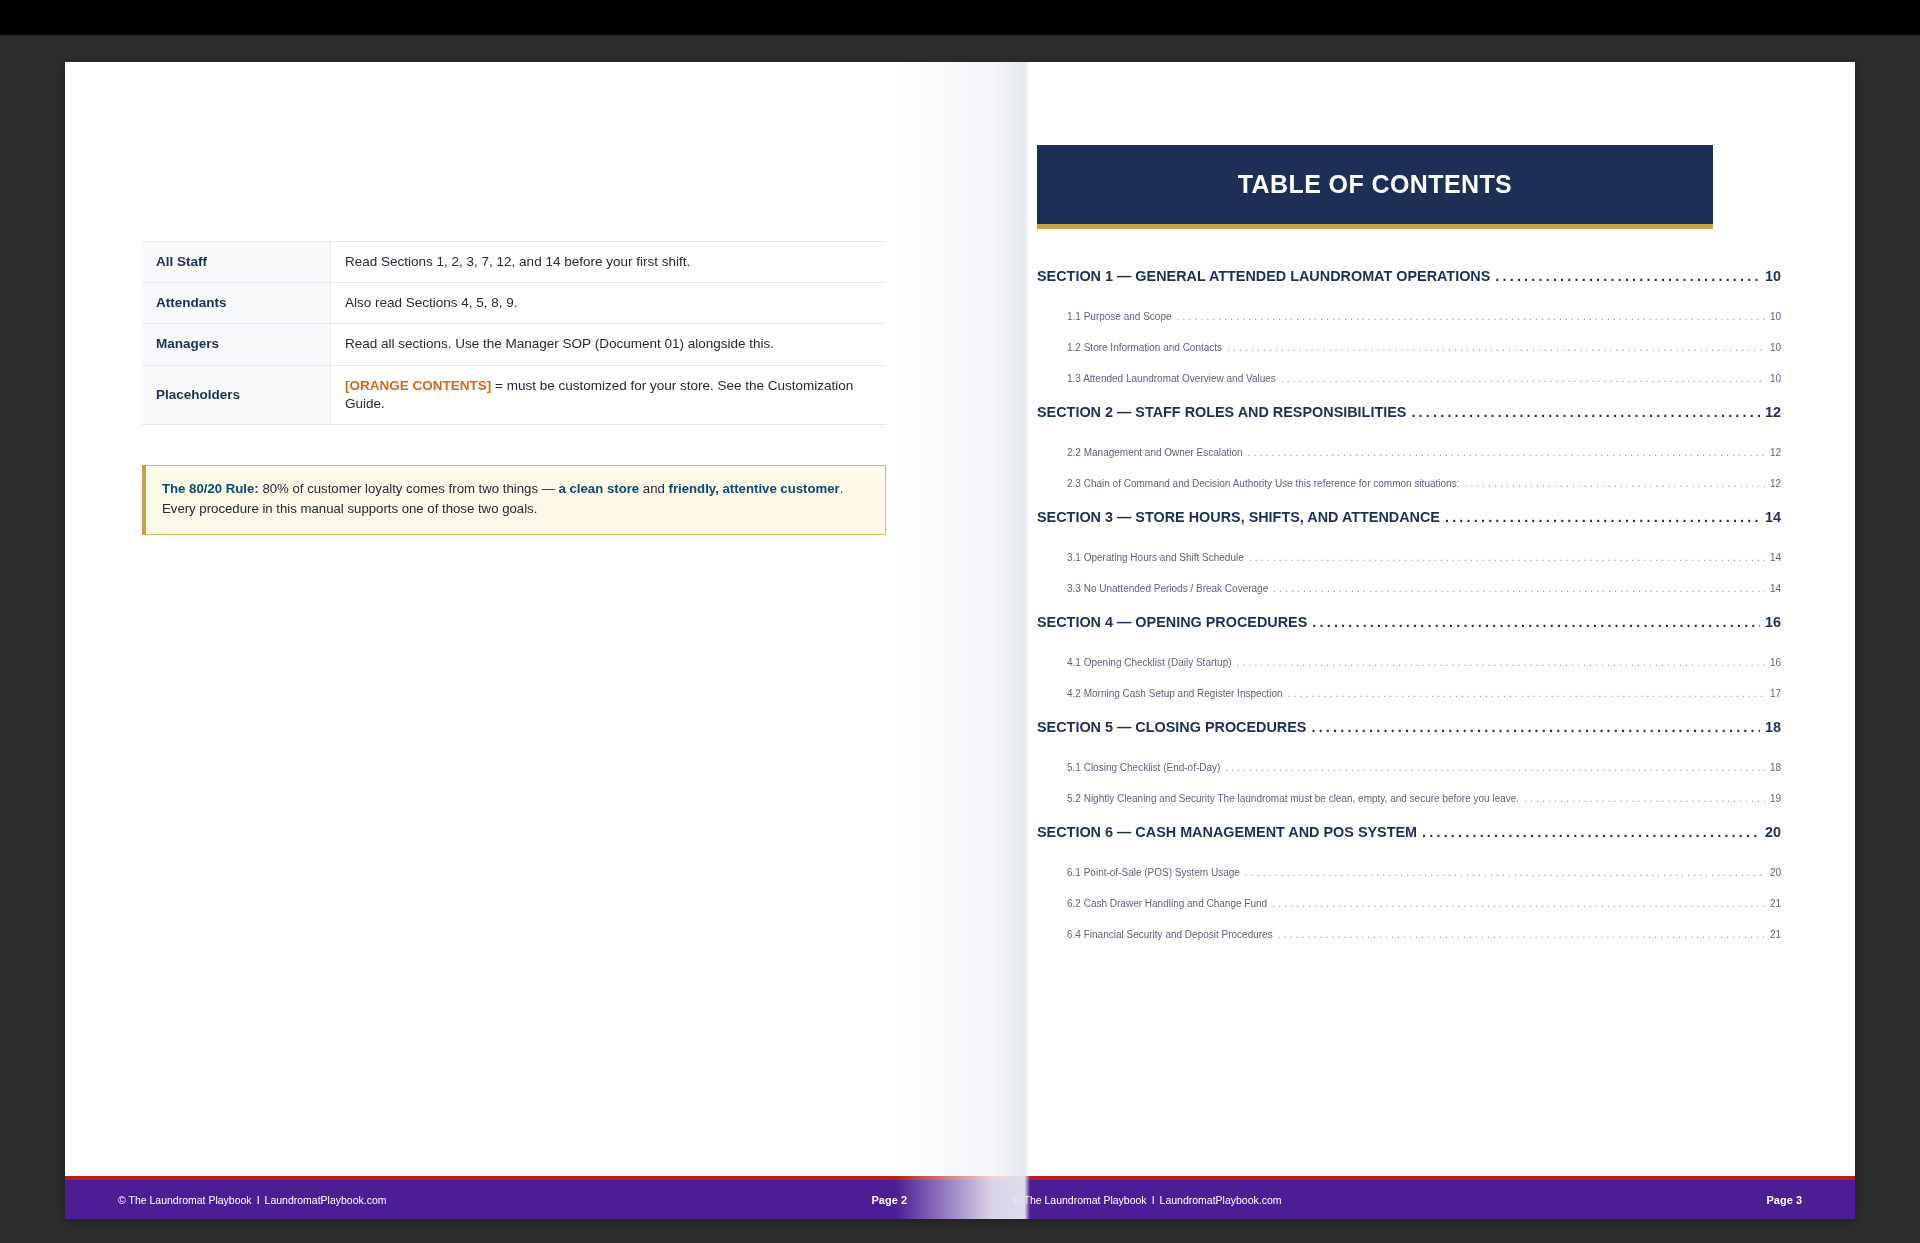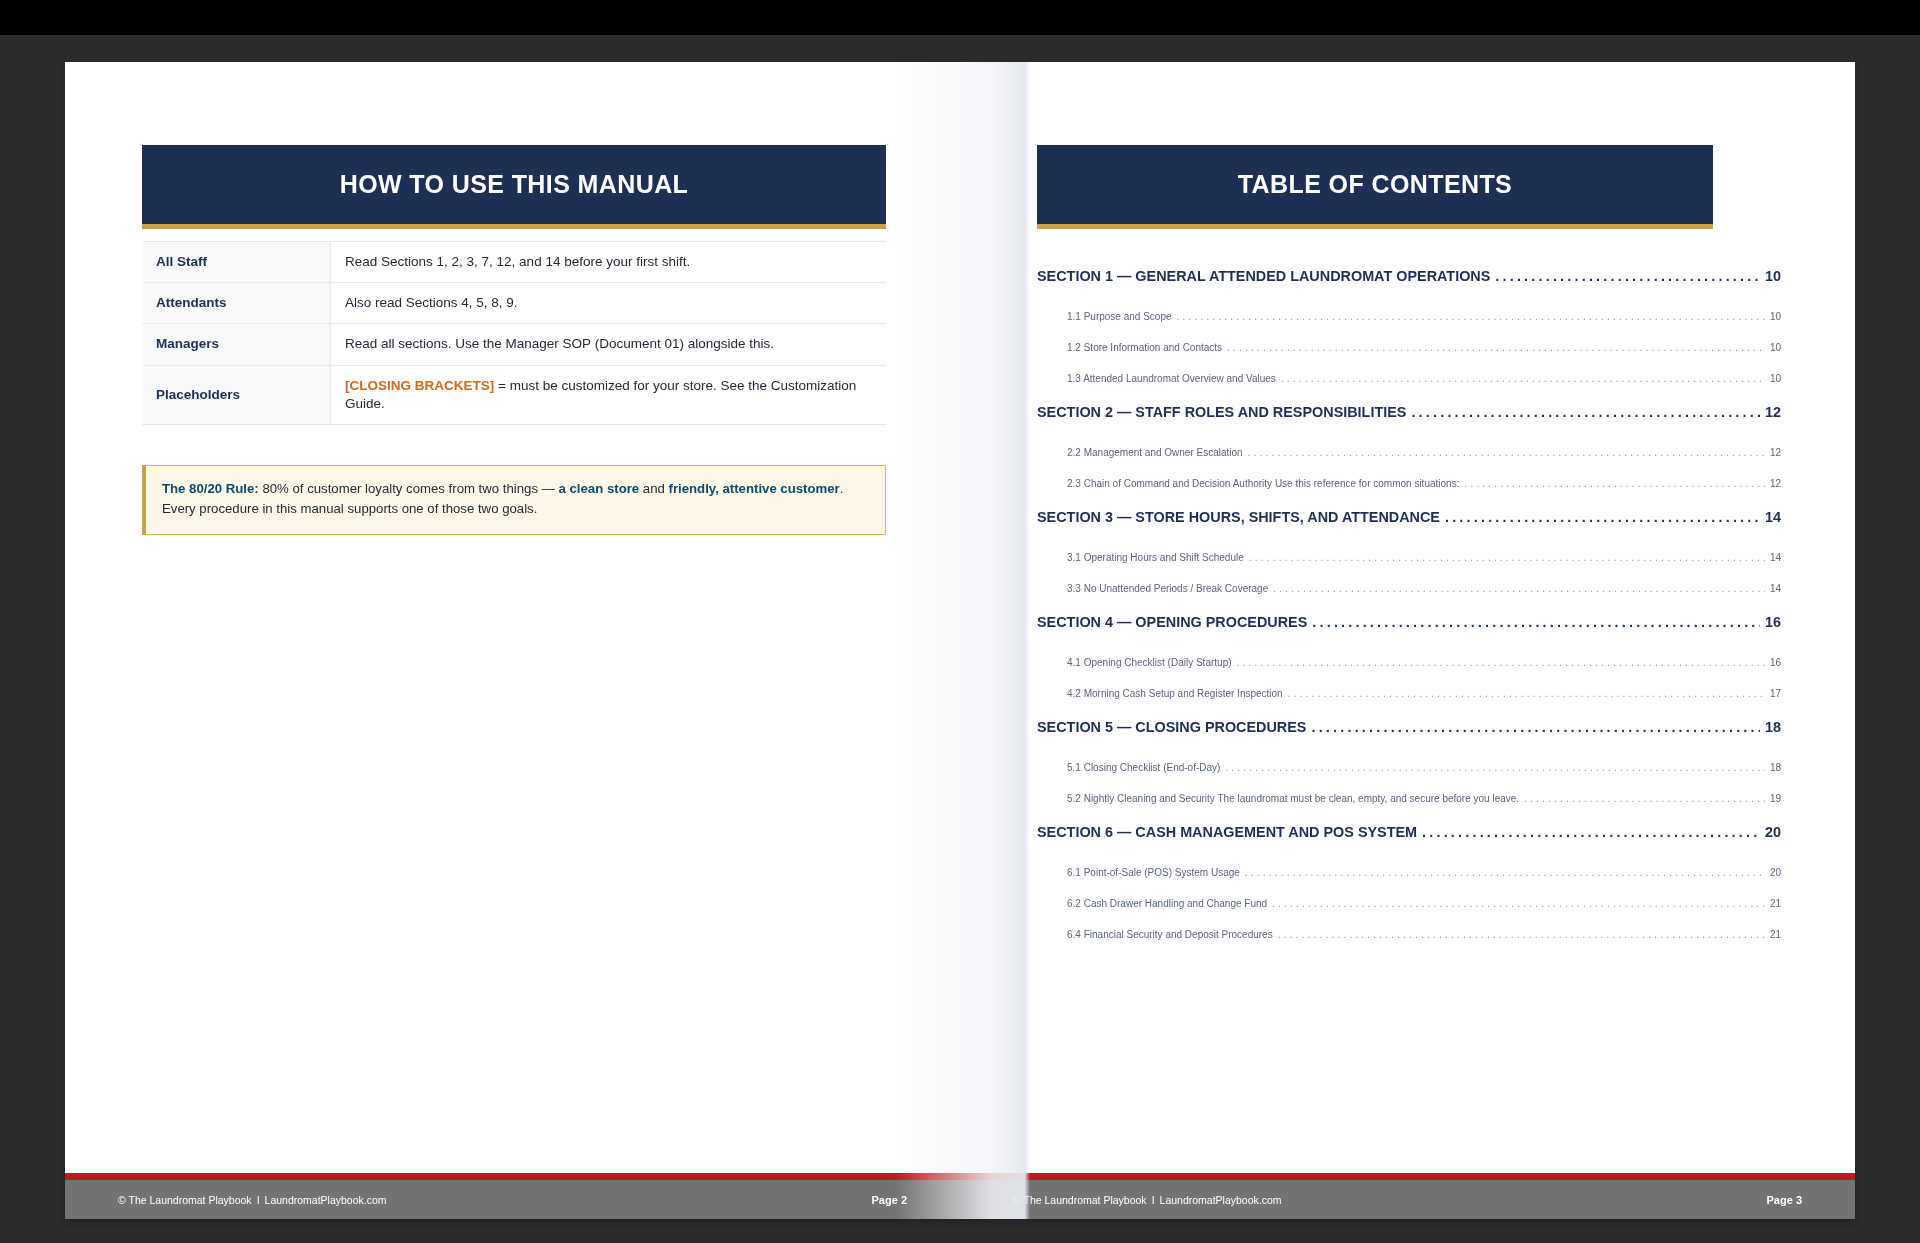--- a/index.html
+++ b/index.html
@@ -197,22 +197,22 @@
   .toc-sub .dots { color: #8b93a8; }
   .toc-sub .pg   { color: #5a6480; }
 
   
   .footer {
     position: absolute;
     left: 0;
     bottom: 0;
     width: 100%;
     height: 39px;
-    background: #737373;
-    border-top: 7px solid #b91c1c;
+    background: #4c1d95;
+    border-top: 4px solid #b91c1c;
     box-sizing: content-box;
   }
   .footer-inner {
     position: absolute;
     left: 53px;
     right: 53px;
     top: 0;
     height: 39px;
     display: flex;
     align-items: center;
@@ -229,44 +229,38 @@
 <div class="viewport">
 
   <div class="topbar"></div>
   <div class="workspace"></div>
 
   <div class="spread">
 
     <div class="page page-left">
       <div class="page-body">
 
-        <div class="banner-wrap">
-          <div class="banner">
-            <h1>HOW TO USE THIS MANUAL</h1>
-          </div>
-          <div class="banner-rule"></div>
-        </div>
 
         <table class="usage-table">
           <tbody>
             <tr>
               <td class="key">All Staff</td>
               <td class="val">Read Sections 1, 2, 3, 7, 12, and 14 before your first shift.</td>
             </tr>
             <tr>
               <td class="key">Attendants</td>
               <td class="val">Also read Sections 4, 5, 8, 9.</td>
             </tr>
             <tr>
               <td class="key">Managers</td>
               <td class="val">Read all sections. Use the Manager SOP (Document 01) alongside this.</td>
             </tr>
             <tr>
               <td class="key">Placeholders</td>
-              <td class="val"><span class="ph-token">[CLOSING BRACKETS]</span><span> = must be customized for your store. See the Customization Guide.</span></td>
+              <td class="val"><span class="ph-token">[ORANGE CONTENTS]</span><span> = must be customized for your store. See the Customization Guide.</span></td>
             </tr>
           </tbody>
         </table>
 
         <div class="callout"><b>The 80/20 Rule:</b><span> 80% of customer loyalty comes from two things — </span><b>a clean store</b><span> and </span><b>friendly, attentive customer</b><span>. Every procedure in this manual supports one of those two goals.</span></div>
 
       </div>
 
       <div class="footer">
         <div class="footer-inner">

